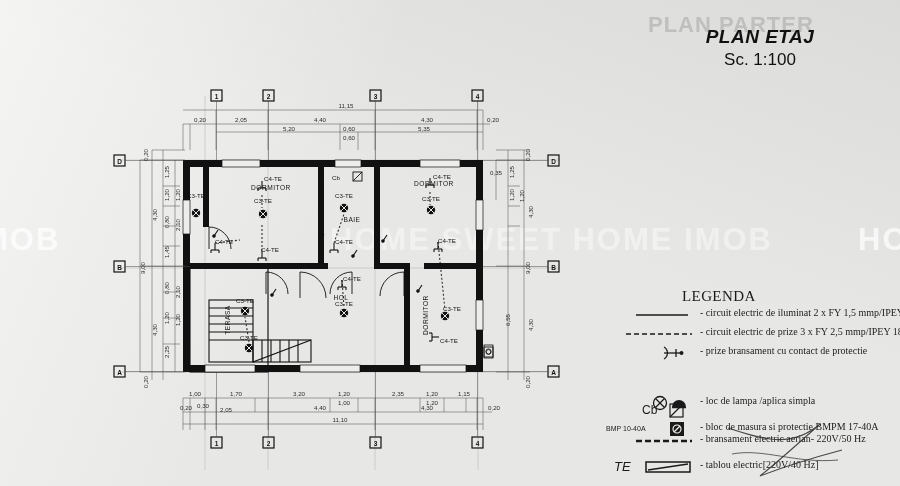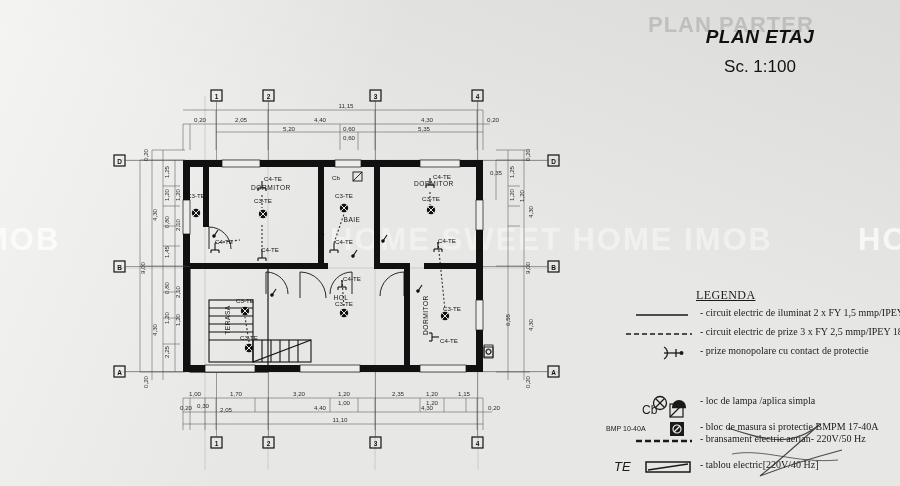--- a/index.html
+++ b/index.html
@@ -16,36 +16,36 @@
       linear-gradient(200deg, rgba(0,0,0,.05) 0%, rgba(0,0,0,0) 45%),
       #e7e7e5;
   }
   .ghost{
     position:absolute;font-weight:bold;letter-spacing:1px;
     color:rgba(120,120,118,.30);pointer-events:none;white-space:nowrap;
   }
   
   #title-block{position:absolute;left:640px;top:26px;width:240px;text-align:center;}
   #plan-title{font-size:19px;font-weight:bold;letter-spacing:.5px;color:#111;font-style:italic;}
-  #plan-scale{font-size:17px;margin-top:9px;color:#111;}
+  #plan-scale{font-size:17px;margin-top:2px;color:#111;}
   #ghost-title{left:648px;top:12px;font-size:22px;}
 
   
   .wm{position:absolute;white-space:nowrap;font-size:31px;font-weight:bold;
       color:rgba(255,255,255,.72);letter-spacing:2px;pointer-events:none;}
   .wm2{color:rgba(250,250,250,.55);}
 
   
   #drawing{position:absolute;left:0;top:0;width:600px;height:486px;}
   #drawing svg{display:block;}
 
   
   #legend{position:absolute;left:600px;top:288px;width:300px;height:185px;}
-  #legend-title{position:absolute;left:96px;top:0px;font-size:12px;
-     font-family:"Liberation Serif",serif;color:#1b1b1b;letter-spacing:.4px;text-decoration:underline;}
+  #legend-title{position:absolute;left:82px;top:0px;font-size:15px;
+     font-family:"Liberation Serif",serif;color:#1b1b1b;letter-spacing:.4px;}
   .lg-row{position:absolute;left:0;width:300px;height:18px;}
   .lg-sym{position:absolute;left:8px;top:0;width:88px;height:18px;}
   .lg-txt{position:absolute;left:100px;top:1px;font-size:10px;
      font-family:"Liberation Serif",serif;color:#1c1c1c;white-space:nowrap;}
   .lg-pre{position:absolute;top:2px;font-size:11px;font-family:"Liberation Sans",sans-serif;color:#1a1a1a;}
   #sig{position:absolute;left:720px;top:420px;width:130px;height:60px;pointer-events:none;}
 </style>
 </head>
 <body>
 
@@ -545,21 +545,21 @@
 
     <div class="lg-row" style="top:56px;">
       <div class="lg-sym">
         <svg width="88" height="18">
           <path d="M56 3 A 7 7 0 0 1 56 15" fill="none" stroke="#1a1a1a" stroke-width="1.3"></path>
           <line x1="56" y1="9" x2="72" y2="9" stroke="#1a1a1a" stroke-width="1.3"></line>
           <line x1="68" y1="5" x2="68" y2="13" stroke="#1a1a1a" stroke-width="1.3"></line>
           <circle cx="73.5" cy="9" r="2" fill="#1a1a1a"></circle>
         </svg>
       </div>
-      <div class="lg-txt">- prize monopolare cu contact de protectie</div>
+      <div class="lg-txt">- prize bransament cu contact de protectie</div>
     </div>
 
     <div class="lg-row" style="top:75px;margin-top:31px;">
       <div class="lg-sym">
         <svg width="88" height="18">
           <circle cx="52" cy="9" r="6.5" fill="none" stroke="#1a1a1a" stroke-width="1.3"></circle>
           <line x1="47.5" y1="4.5" x2="56.5" y2="13.5" stroke="#1a1a1a" stroke-width="1.2"></line>
           <line x1="47.5" y1="13.5" x2="56.5" y2="4.5" stroke="#1a1a1a" stroke-width="1.2"></line>
           <path d="M64 13 A 7 7 0 0 1 78 13 Z" fill="#1a1a1a"></path>
           <line x1="64" y1="13.6" x2="78" y2="13.6" stroke="#1a1a1a" stroke-width="1.3"></line>

